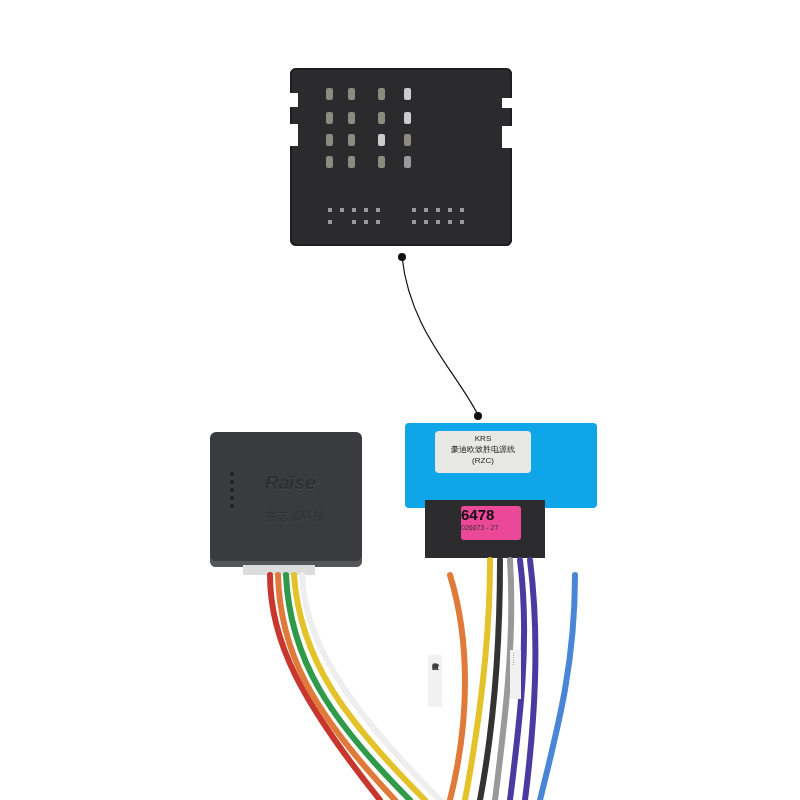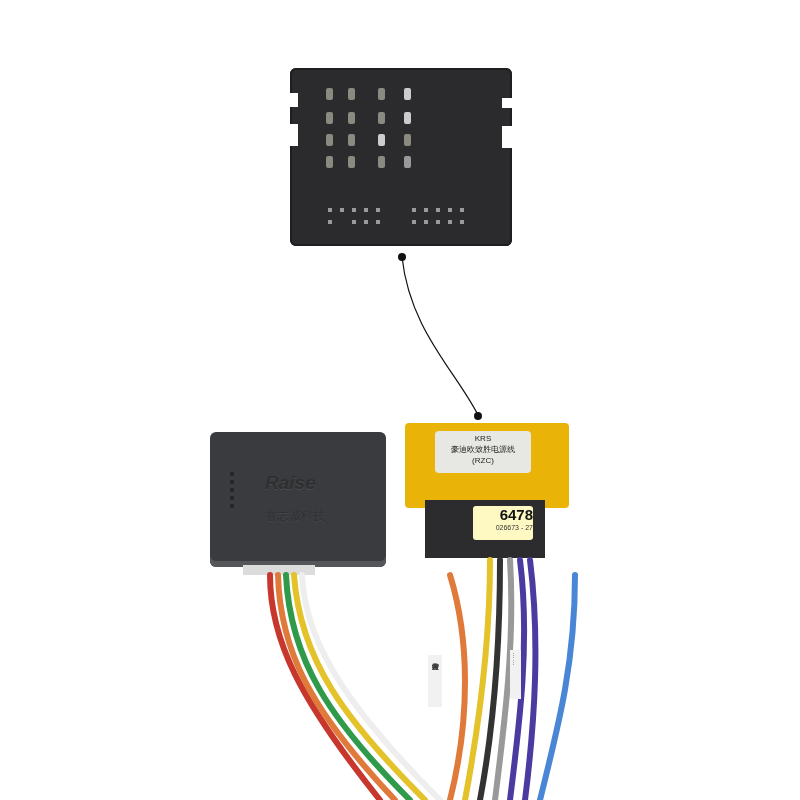--- a/index.html
+++ b/index.html
@@ -2,29 +2,29 @@
 <html><head>
 <meta charset="utf-8">
 <style>
   html,body{margin:0;padding:0;background:#fff;}
   body{width:800px;height:800px;position:relative;overflow:hidden;font-family:"Liberation Sans",sans-serif;}
   .abs{position:absolute;}
   .connector{left:290px;top:68px;width:222px;height:178px;background:#2b2b2d;border-radius:6px;box-shadow:inset 0 0 0 2px #1e1e20;}
   .pin{position:absolute;width:7px;height:12px;background:#8a8a80;border-radius:2px;}
   .sq{position:absolute;width:4px;height:4px;background:#9a9a9a;}
   .notch{position:absolute;background:#fff;}
-  .module{left:210px;top:432px;width:152px;height:135px;background:#3a3b3e;border-radius:6px;box-shadow:inset 0 -6px 0 #55565a;padding-left:24px;}
+  .module{left:210px;top:432px;width:152px;height:135px;background:#3a3b3e;border-radius:6px;box-shadow:inset 0 -6px 0 #55565a;}
   .module .logo{position:absolute;left:55px;top:40px;font-style:italic;font-weight:bold;font-size:19px;color:#2e2f31;text-shadow:0 1px 0 #4a4b4e;}
   .module .sub{position:absolute;left:55px;top:76px;font-size:12px;color:#2e2f31;text-shadow:0 1px 0 #4a4b4e;text-align:center;}
   .leds{position:absolute;left:20px;top:40px;}
   .leds span{display:block;width:4px;height:4px;border-radius:2px;background:#222;margin-bottom:4px;}
-  .plug{left:405px;top:423px;width:164px;height:85px;background:#eab308;border-radius:4px;}
+  .plug{left:405px;top:423px;width:192px;height:85px;background:#0ea5e9;border-radius:4px;}
   .plug2{left:425px;top:500px;width:120px;height:58px;background:#2c2c2e;}
   .label1{position:absolute;left:30px;top:8px;width:96px;height:40px;background:#e7e7e3;border-radius:4px;text-align:center;font-size:8px;line-height:11px;color:#222;padding-top:2px;}
-  .label2{position:absolute;left:48px;top:6px;width:60px;height:34px;background:#fef9c3;border-radius:3px;text-align:right;}
+  .label2{position:absolute;left:36px;top:6px;width:60px;height:34px;background:#ec4899;border-radius:3px;text-align:left;}
   .label2 .big{font-size:15px;font-weight:bold;color:#111;line-height:18px;}
   .label2 .small{font-size:7px;color:#333;}
   .tag{position:absolute;background:#f1f1f1;font-size:7px;color:#333;writing-mode:vertical-rl;padding:2px;}
 </style>
 </head>
 <body>
 
 <div class="abs connector">
   <div class="notch" style="left:-2px;top:25px;width:10px;height:14px"></div>
   <div class="notch" style="left:-2px;top:56px;width:10px;height:22px"></div>

